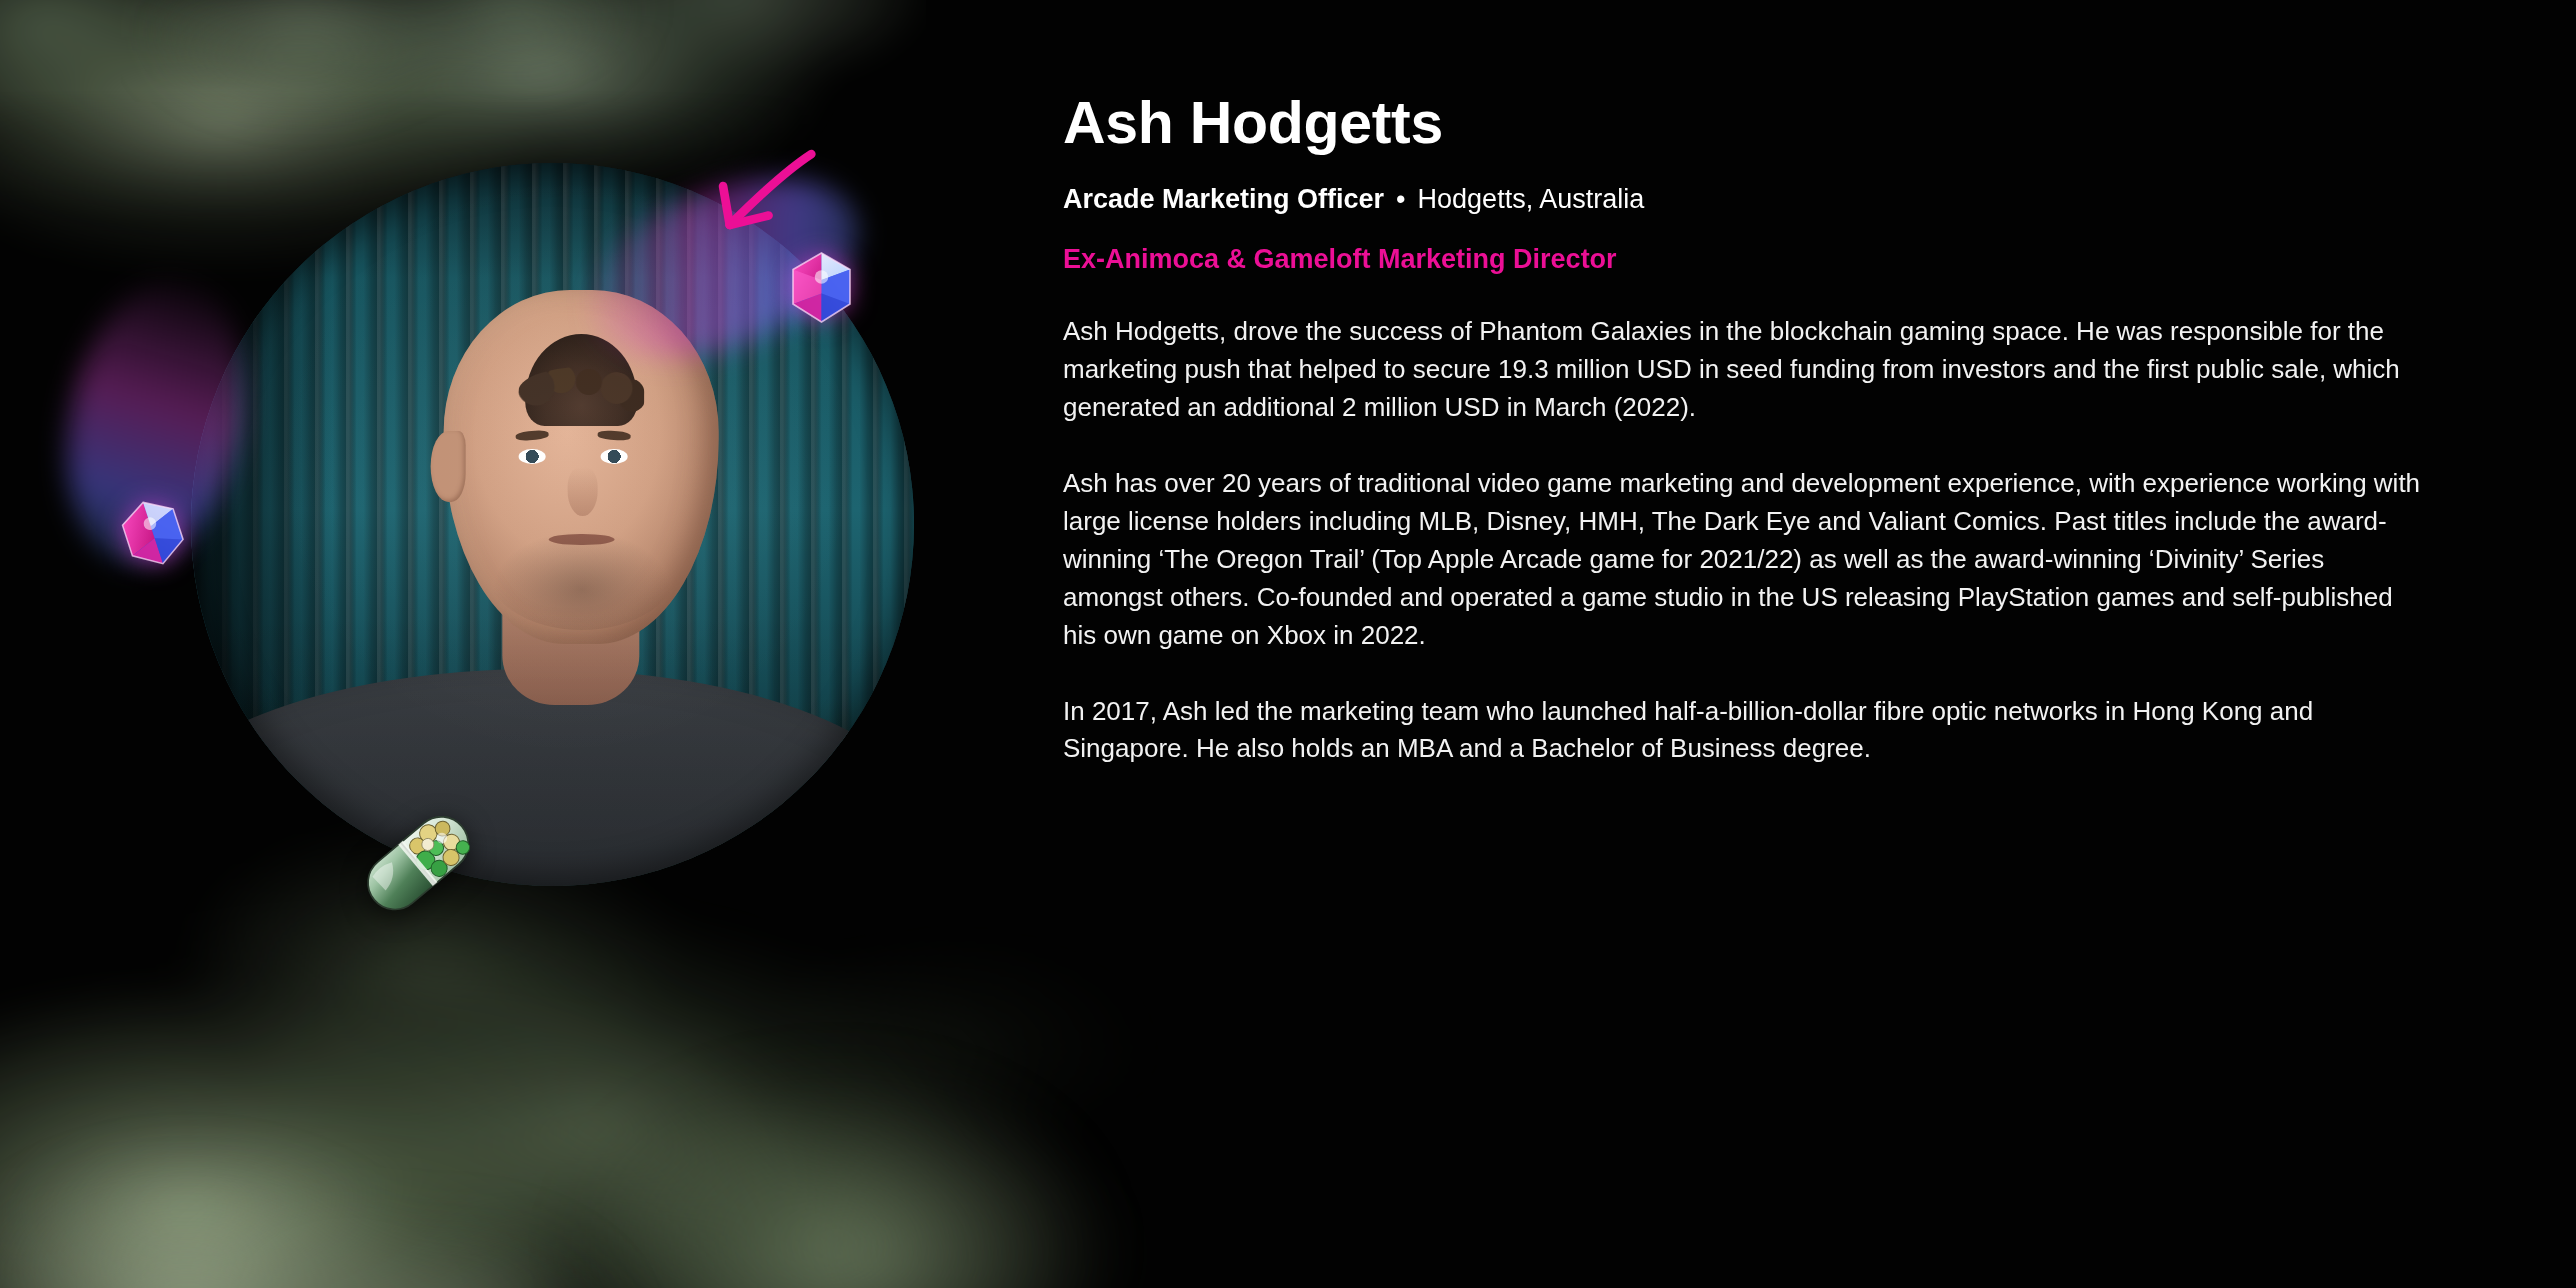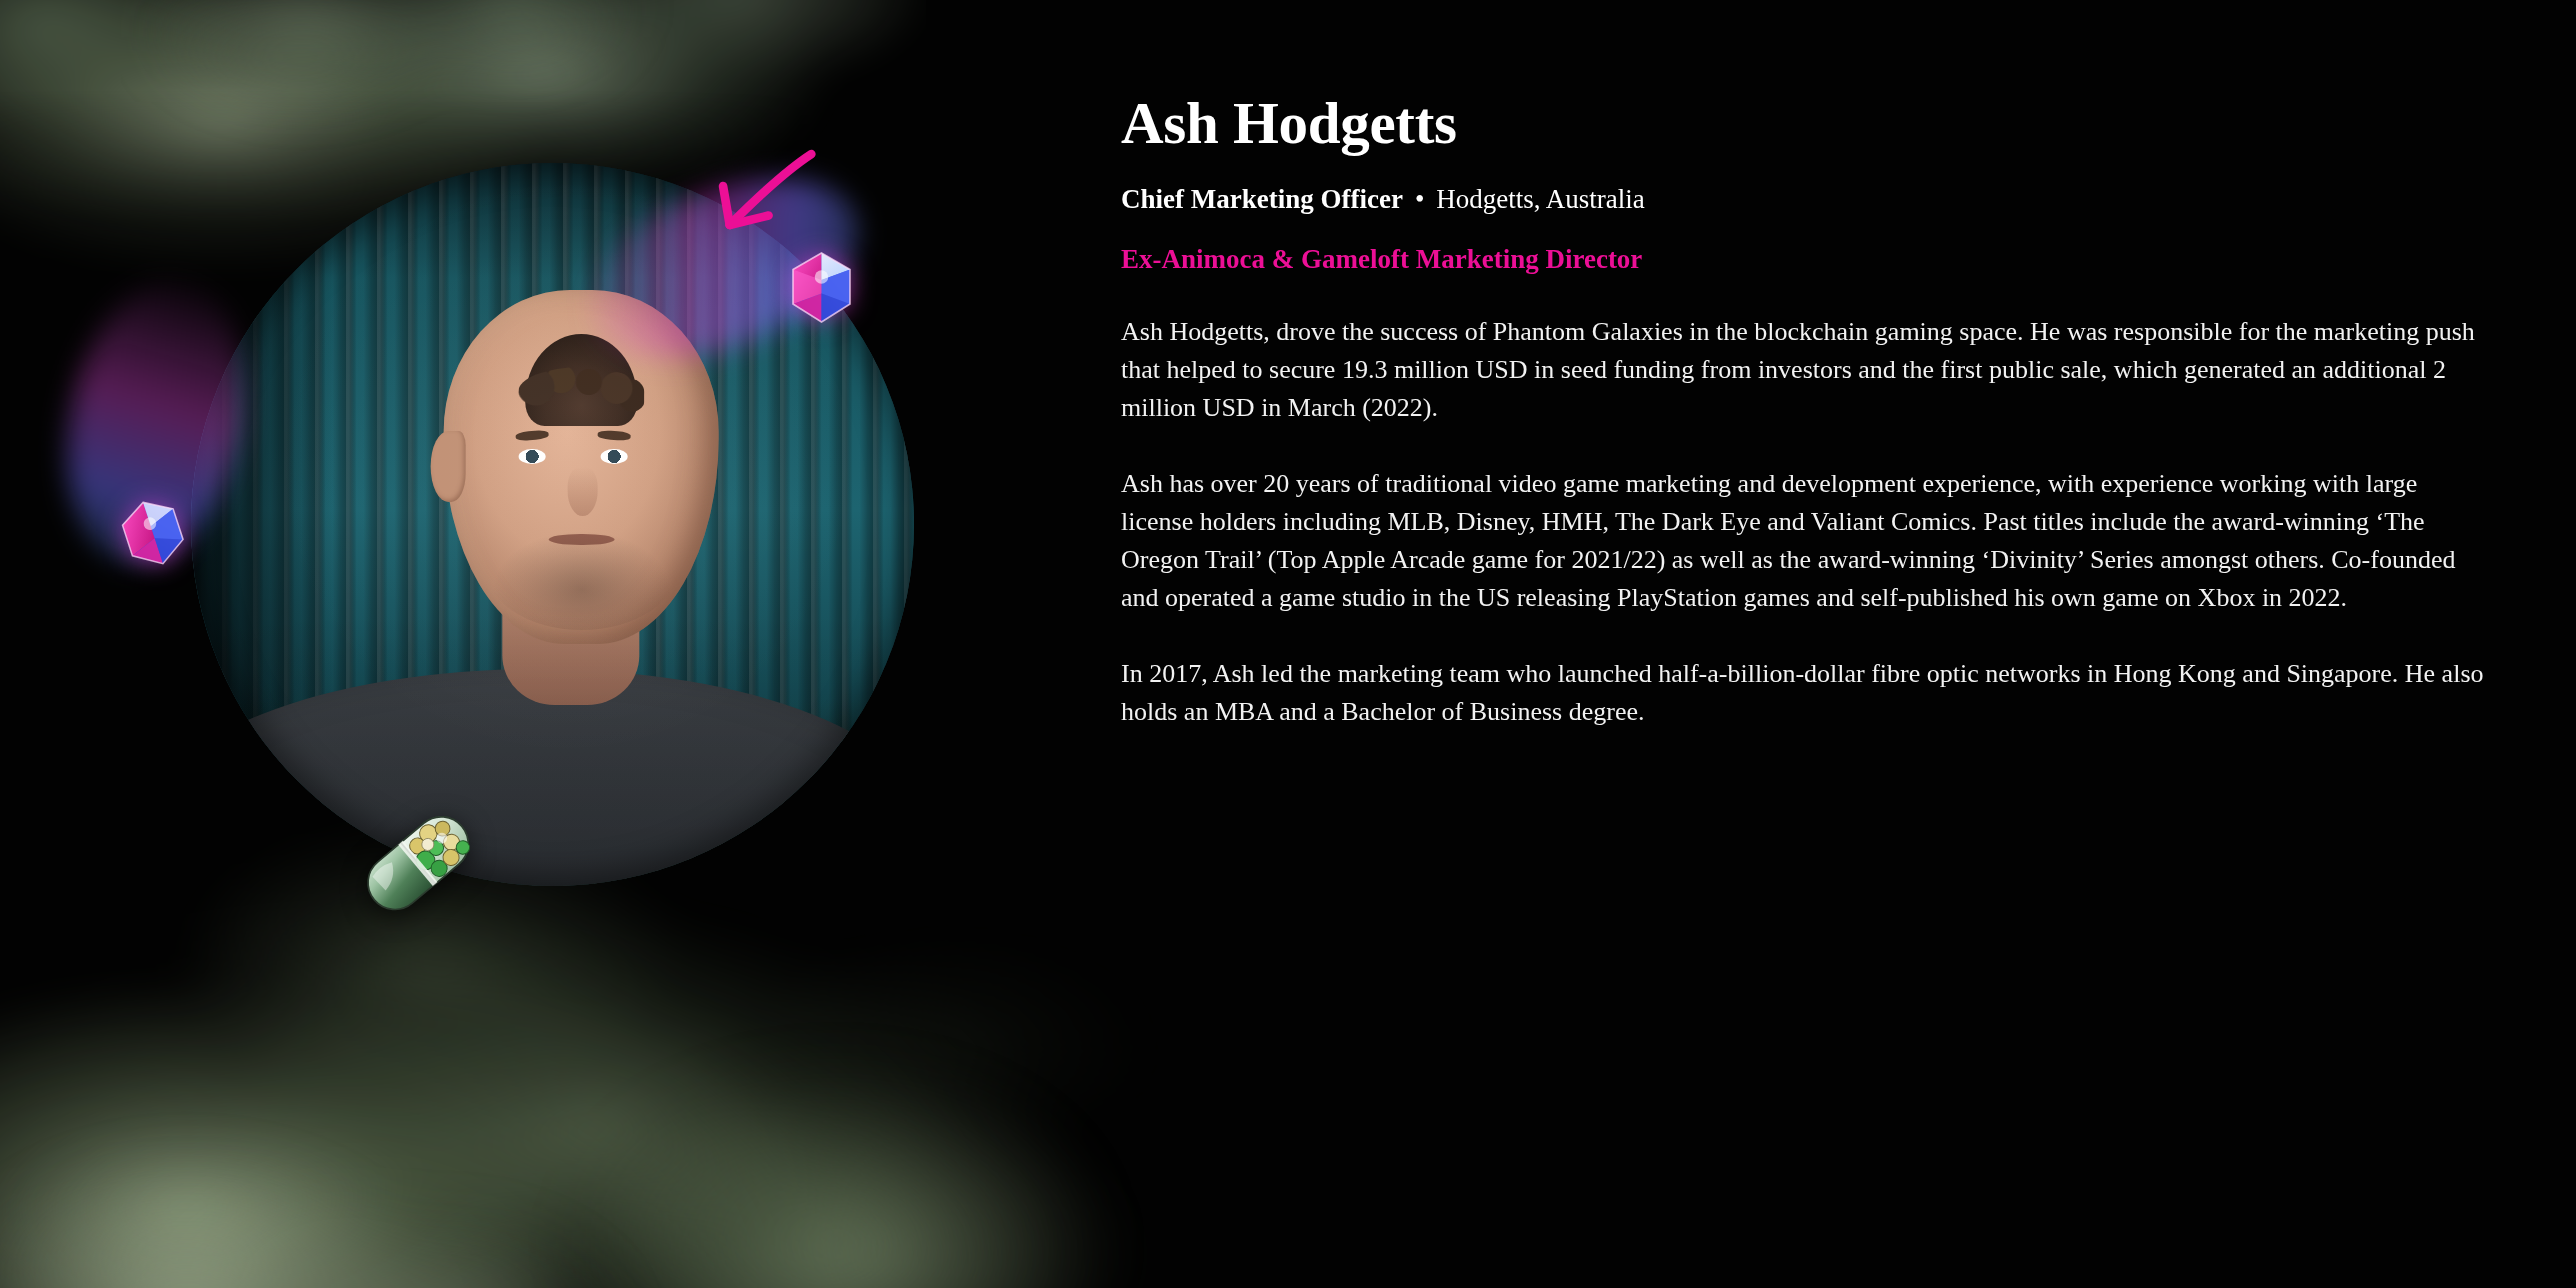--- a/index.html
+++ b/index.html
@@ -201,23 +201,22 @@
     transform:rotate(12deg);
   }
 
   .arrow{ left:699px; top:142px; width:127px; height:107px; }
 
   .pill{ left:339px; top:784px; width:158px; height:158px;
          filter:drop-shadow(0 5.4px 12px rgba(0,0,0,.55)); }
 
   
   .content{
-    position:absolute; left:1121px; top:0; width:1375px; height:100%;
+    position:absolute; left:1063px; top:0; width:1375px; height:100%;
     padding-top:94px;
-    font-family:Liberation Serif, serif;
   }
   .name{
     font-size:59px; font-weight:800; letter-spacing:-0.3px;
     line-height:1.0; color:#ffffff;
     margin-bottom:29.5px;
   }
   .meta{
     font-size:27px; line-height:1.25; color:#ffffff;
     margin-bottom:27px; white-space:nowrap;
   }
@@ -371,21 +370,21 @@
         <rect x="112" y="78" width="9" height="80" fill="#f4f8f2" opacity=".85"></rect>
         <path d="M52 90 q18 -6 36 2 q-10 22 -34 26 z" fill="#ffffff" opacity=".42"></path>
       </g>
     </svg>
   </div>
 
   <div class="content">
     <h1 class="name">Ash Hodgetts</h1>
 
     <div class="meta">
-      <span class="role">Chief Marketing Officer</span><span class="sep">•</span><span class="loc">Hodgetts, Australia</span>
+      <span class="role">Arcade Marketing Officer</span><span class="sep">•</span><span class="loc">Hodgetts, Australia</span>
     </div>
 
     <div class="tagline">Ex-Animoca &amp; Gameloft Marketing Director</div>
 
     <div class="bio">
       <p>Ash Hodgetts, drove the success of Phantom Galaxies in the blockchain gaming space. He was responsible for the marketing push that helped to secure 19.3 million USD in seed funding from investors and the first public sale, which generated an additional 2 million USD in March (2022).</p>
       <p>Ash has over 20 years of traditional video game marketing and development experience, with experience working with large license holders including MLB, Disney, HMH, The Dark Eye and Valiant Comics. Past titles include the award-winning ‘The Oregon Trail’ (Top Apple Arcade game for 2021/22) as well as the award-winning ‘Divinity’ Series amongst others. Co-founded and operated a game studio in the US releasing PlayStation games and self-published his own game on Xbox in 2022.</p>
       <p>In 2017, Ash led the marketing team who launched half-a-billion-dollar fibre optic networks in Hong Kong and Singapore. He also holds an MBA and a Bachelor of Business degree.</p>
     </div>
   </div>

